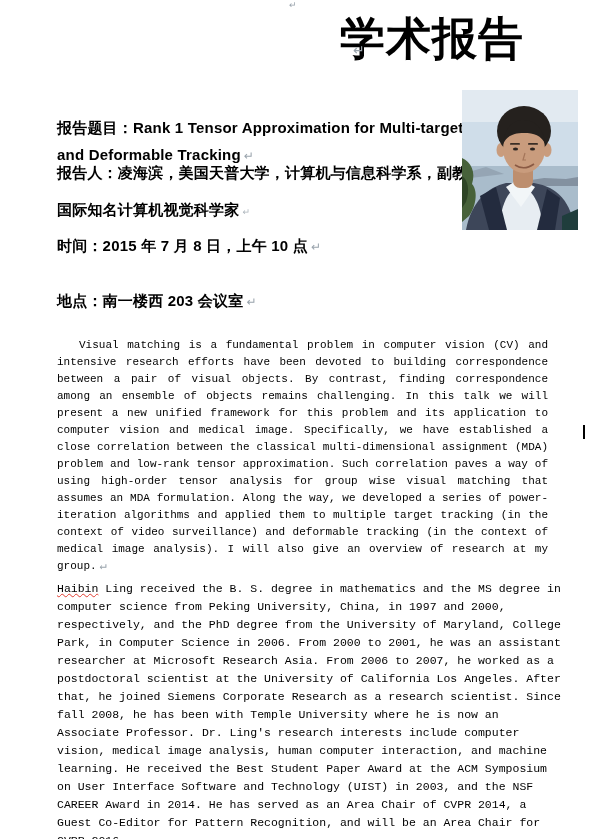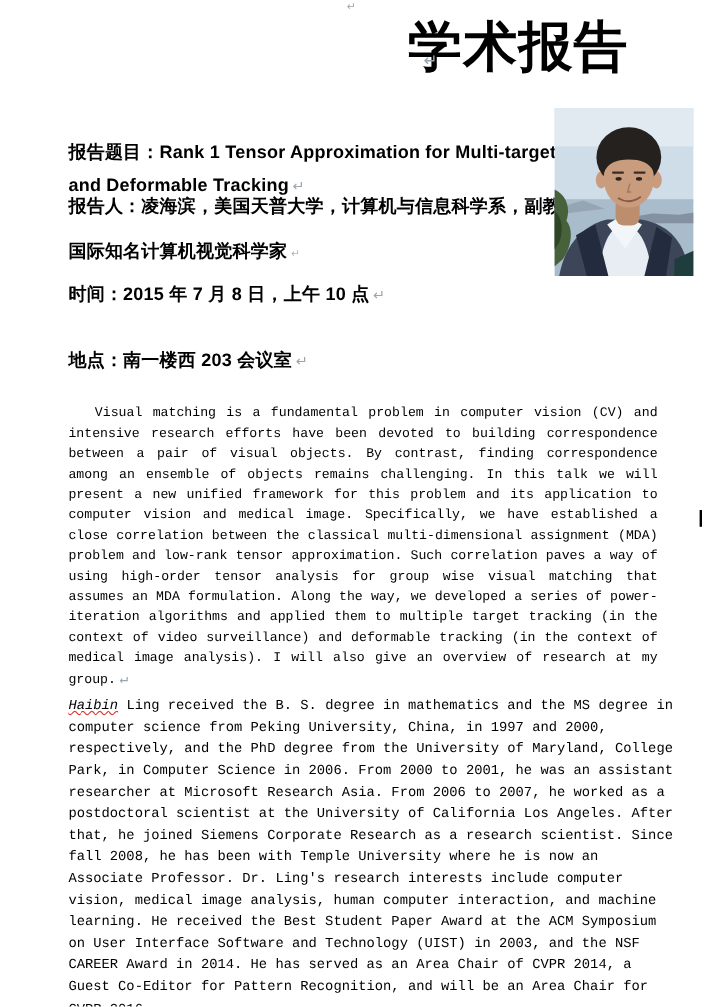--- a/index.html
+++ b/index.html
@@ -60,21 +60,20 @@
     position:absolute;left:57px;top:580px;width:505px;margin:0;
     font-family:"Liberation Mono","DejaVu Sans Mono",monospace;
     font-size:11.5px;line-height:18px;
     text-align:left;color:#000;
   }
   .squiggle{
     text-decoration-line:underline;
     text-decoration-style:wavy;
     text-decoration-color:#e03c31;
     text-decoration-thickness:1px;
-    font-style:italic;
   }
   .cursor{
     position:absolute;left:583px;top:425px;width:2px;height:14px;
     background:#000;
   }
 </style>
 </head>
 <body>
 
 <div class="page">

